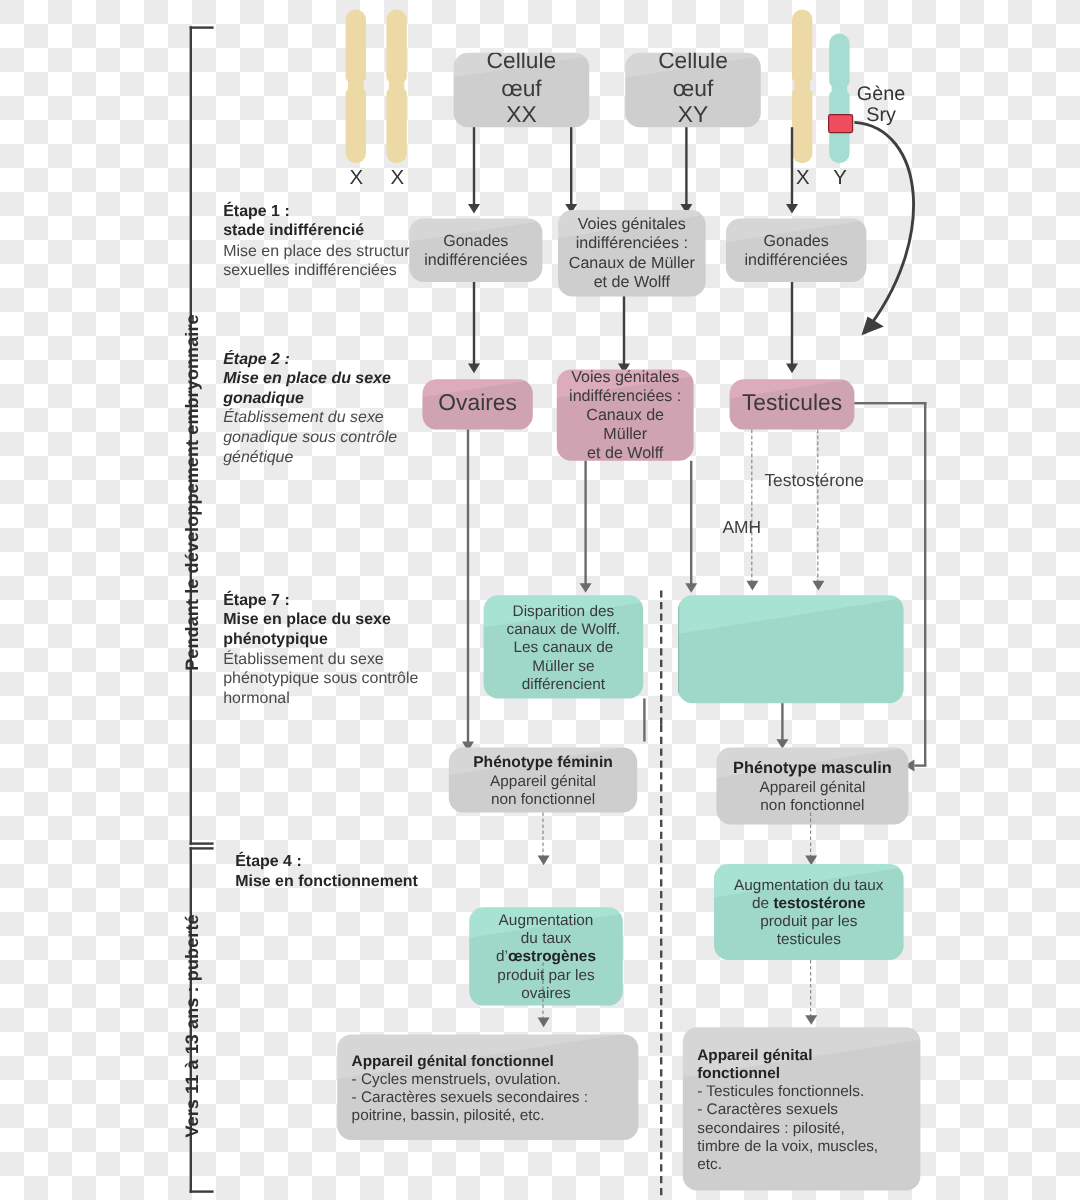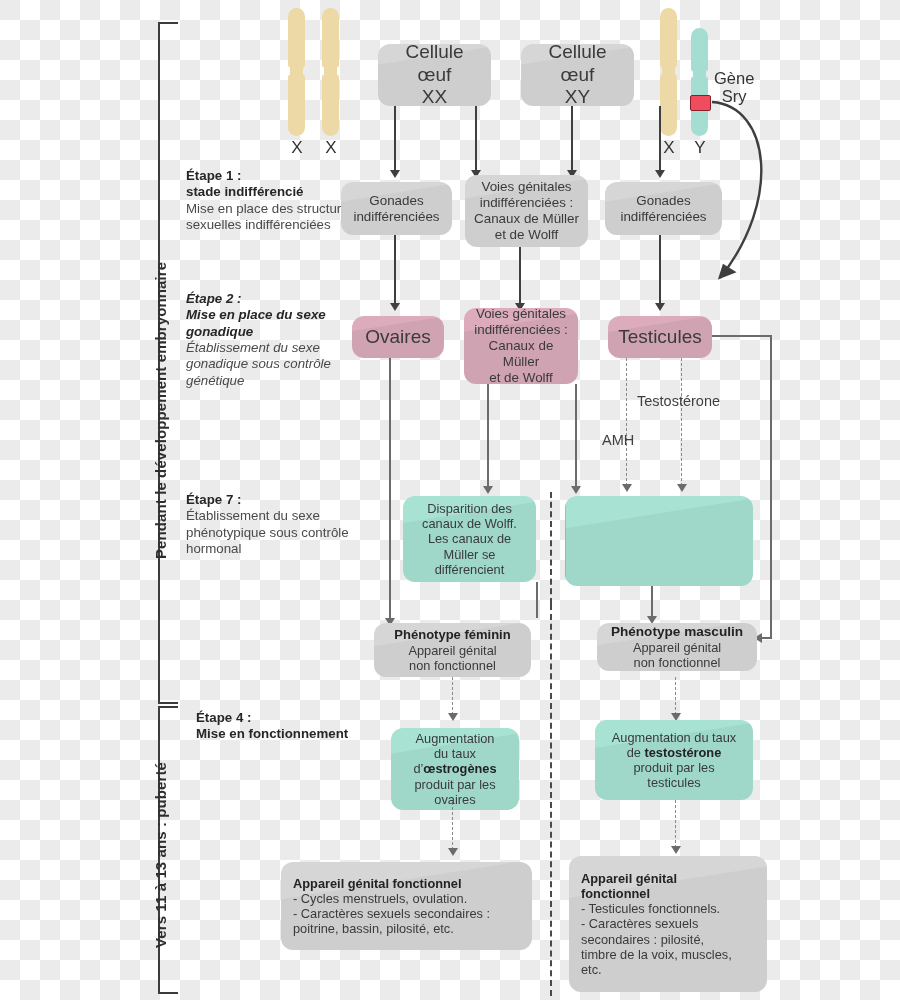--- a/index.html
+++ b/index.html
@@ -113,20 +113,21 @@
 </div>
 
 <div class="stage" style="left:186px;top:291px;font-style:italic;">
   <b>Étape 2 :</b>
   <b>Mise en place du sexe gonadique</b>
   <span class="sub">Établissement du sexe gonadique sous contrôle génétique</span>
 </div>
 
 <div class="stage" style="left:186px;top:492px;width:192px;">
   <b>Étape 7 :</b>
+  <b>Mise en place du sexe phénotypique</b>
   <span class="sub">Établissement du sexe phénotypique sous contrôle hormonal</span>
 </div>
 
 <div class="stage" style="left:196px;top:710px;width:175px;">
   <b>Étape 4 :</b>
   <b>Mise en fonctionnement</b>
 </div>
 
 <div class="chrom" style="left:288px;top:8px;width:17px;height:128px;--c:#edd9a6;">
   <div class="arm" style="top:0;height:60px;border-radius:9px 9px 4px 4px;background:#edd9a6;"></div>
@@ -256,34 +257,34 @@
 <div class="ln vln" style="left:651px;top:586px;height:32px;"></div>
 <div class="arrowdown" style="left:647px;top:616px;"></div>
 
 <div class="box grey xsm" style="left:374px;top:623px;width:157px;height:54px;">
   <span class="inner">
     <b style="display:block;font-size:13px;">Phénotype féminin</b>
     <span style="white-space:pre-line;display:block;">Appareil génital
 non fonctionnel</span>
   </span>
 </div>
-<div class="box grey xsm" style="left:597px;top:623px;width:160px;height:48px;align-items:center;">
+<div class="box grey xsm" style="left:597px;top:623px;width:160px;height:64px;align-items:center;">
   <span class="inner">
     <b style="display:block;font-size:13.6px;">Phénotype masculin</b>
     <span style="white-space:pre-line;display:block;">Appareil génital
 non fonctionnel</span>
   </span>
 </div>
 
 <div class="dashv thin" style="left:452px;top:677px;height:38px;"></div>
 <div class="arrowdown" style="left:448px;top:713px;"></div>
 <div class="dashv thin" style="left:675px;top:677px;height:38px;"></div>
 <div class="arrowdown" style="left:671px;top:713px;"></div>
 
-<div class="box teal xsm" style="left:391px;top:728px;width:128px;height:82px;">
+<div class="box teal xsm" style="left:391px;top:756px;width:128px;height:82px;">
   <span class="inner">
     <span style="white-space:pre-line;">Augmentation
 du taux
 d’</span><b>œstrogènes</b>
     <span style="white-space:pre-line;display:block;">produit par les
 ovaires</span>
   </span>
 </div>
 
 <div class="box teal xsm" style="left:595px;top:720px;width:158px;height:80px;">

